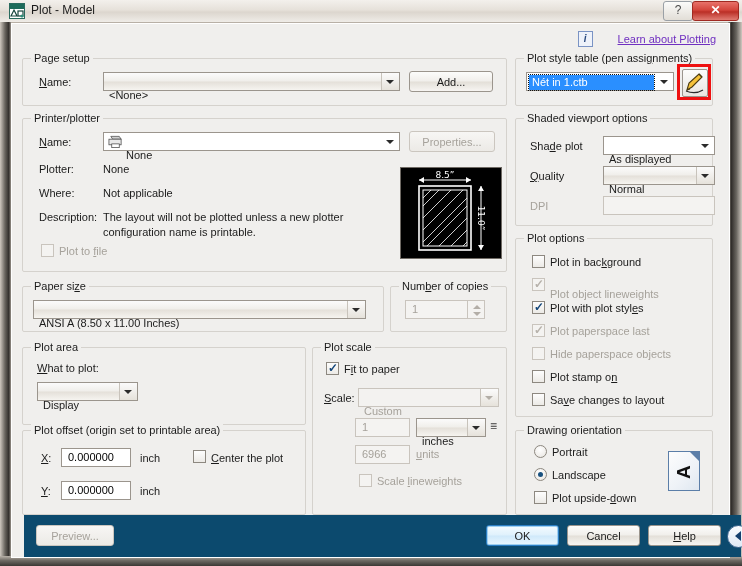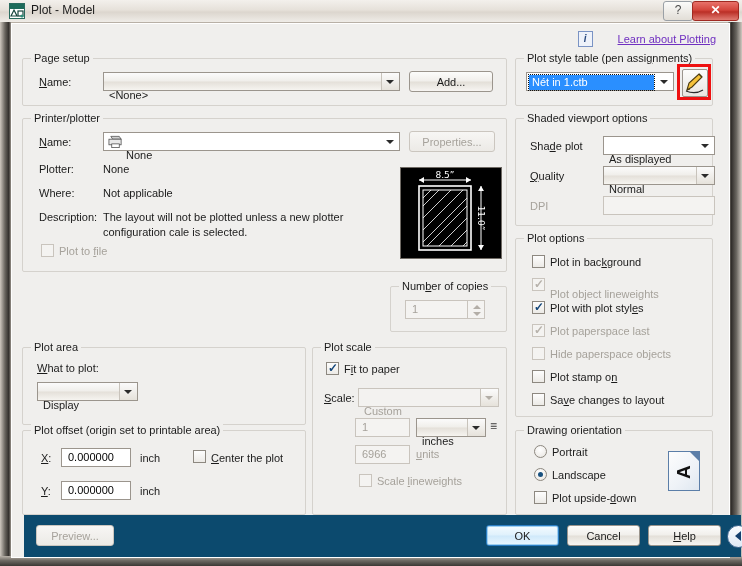--- a/index.html
+++ b/index.html
@@ -188,21 +188,21 @@
       <div class="btn dis" style="left:386px;top:12px;width:86px;">Properties...</div>
 
       <span class="lbl" style="left:16px;top:44px;">Plotter:</span>
       <span class="lbl" style="left:80px;top:44px;">None</span>
 
       <span class="lbl" style="left:16px;top:68px;">Where:</span>
       <span class="lbl" style="left:80px;top:68px;">Not applicable</span>
 
       <span class="lbl" style="left:16px;top:92px;">Description:</span>
       <span class="lbl" style="left:80px;top:92px;">The layout will not be plotted unless a new plotter</span>
-      <span class="lbl" style="left:80px;top:107px;">configuration cale is selected.</span>
+      <span class="lbl" style="left:80px;top:107px;">configuration name is printable.</span>
 
       <div class="cb dis" style="left:18px;top:125px;"></div>
       <span class="lbl dis" style="left:36px;top:126px;">Plot to <u>f</u>ile</span>
 
       <div class="thumb" style="left:377px;top:48px;width:100px;height:90px;">
         <svg viewBox="0 0 100 90" style="width:100%;height:100%;">
           <rect x="18" y="18" width="52" height="64" fill="none" stroke="#ffffff" stroke-width="1.6"></rect>
           <rect x="22" y="22" width="44" height="56" fill="none" stroke="#ffffff" stroke-width="1"></rect>
           <g stroke="#ffffff" stroke-width="0.8">
             <line x1="22" y1="38" x2="38" y2="22"></line>
@@ -220,20 +220,27 @@
               <path d="M70 12 l-5 -3 v6 z" fill="#fff"></path>
           <text x="44" y="10" fill="#ffffff" font-size="9" text-anchor="middle" font-family="DejaVu Sans, sans-serif">8.5”</text>
           <line x1="80" y1="18" x2="80" y2="82" stroke="#fff" stroke-width="1"></line>
           <path d="M80 18 l-3 5 h6 z" fill="#fff"></path>
               <path d="M80 82 l-3 -5 h6 z" fill="#fff"></path>
           <text x="80" y="53" fill="#ffffff" font-size="9" text-anchor="middle" transform="rotate(90 80 50)" font-family="DejaVu Sans, sans-serif">11.0”</text>
         </svg>
       </div>
     </div>
 
+    <div class="grp" style="left:10px;top:262px;width:360px;height:44px;">
+      <span class="cap">Paper si<u>z</u>e</span>
+      <div class="combo grad" style="left:10px;top:13px;width:333px;">
+        <span class="val">ANSI A (8.50 x 11.00 Inches)</span>
+        <span class="arw"></span>
+      </div>
+    </div>
 
     <div class="grp" style="left:378px;top:262px;width:115px;height:44px;">
       <span class="cap">Num<u>b</u>er of copies</span>
       <div class="tin dis" style="left:14px;top:13px;width:63px;">
         <span>1</span>
       </div>
       <div style="position:absolute;left:77px;top:13px;width:17px;height:19px;border:1px solid #c9c4bd;border-left:0;background:#f4f3f1;box-sizing:border-box;">
         <div style="position:absolute;left:5px;top:4px;border-left:4px solid transparent;border-right:4px solid transparent;border-bottom:4px solid #b3aea7;"></div>
         <div style="position:absolute;left:5px;top:11px;border-left:4px solid transparent;border-right:4px solid transparent;border-top:4px solid #b3aea7;"></div>
       </div>

